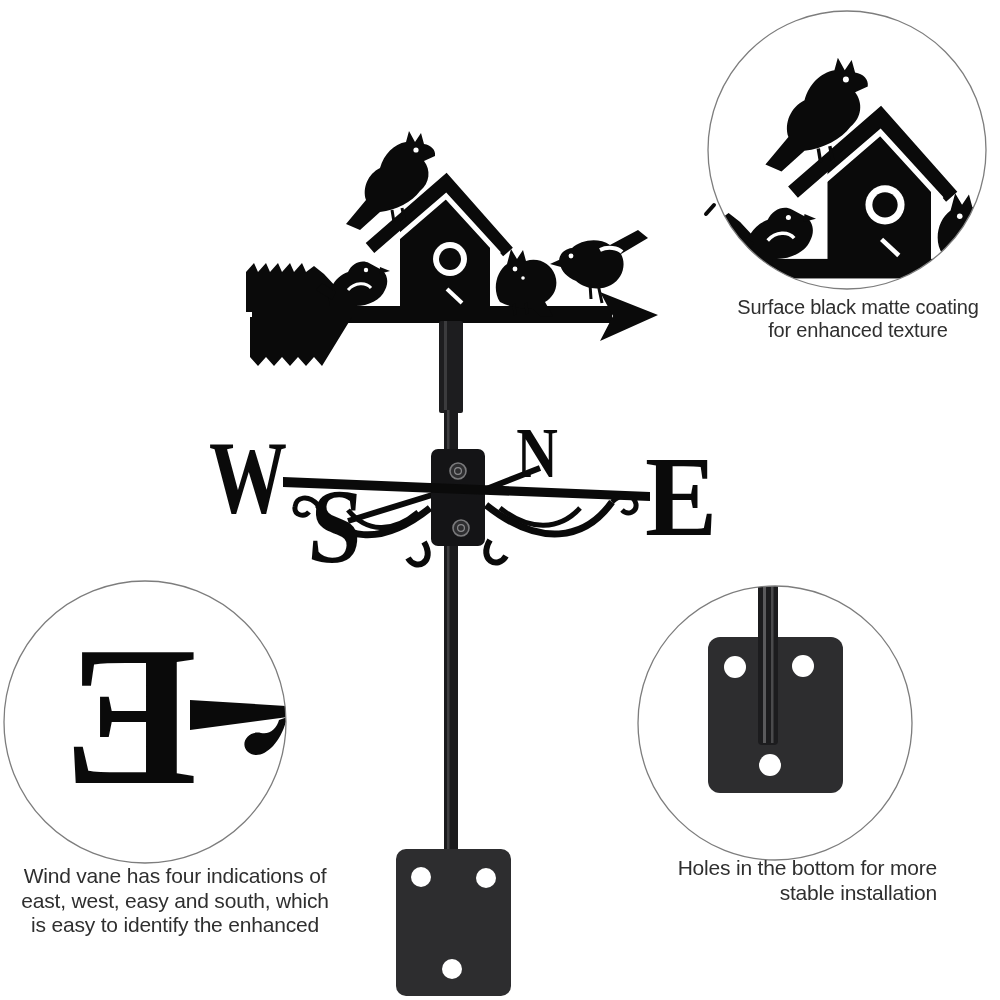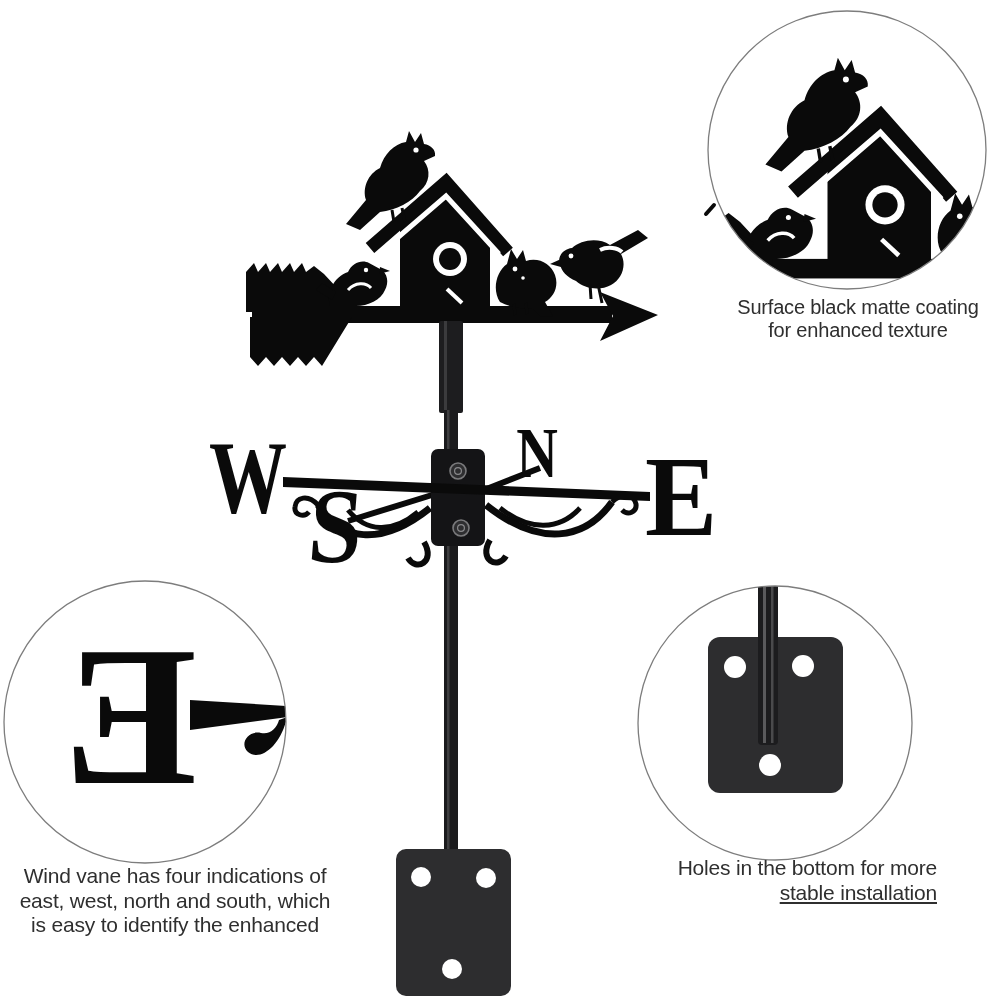--- a/index.html
+++ b/index.html
@@ -9,21 +9,21 @@
   }
   .art{position:absolute;left:0;top:0;width:1000px;height:1000px;}
   .caption{
     position:absolute;color:#2f2f2f;font-size:21px;line-height:24.5px;
     letter-spacing:-0.2px;
   }
   .caption span{display:block;}
   .caption-tr{left:712px;top:296px;width:292px;text-align:center;font-size:20px;line-height:23px;}
   .caption-bl{left:5px;top:864px;width:340px;text-align:center;}
   .caption-br{left:637px;top:856px;width:300px;text-align:right;}
-  .caption-br span:nth-child(2){margin-left:10px;text-decoration:underline;}
+  .caption-br span:nth-child(2){margin-left:10px;}
   svg text{font-family:"Liberation Serif", serif;font-weight:bold;}
 </style>
 </head>
 <body>
 
 <div class="canvas">
 
 <svg class="art" viewBox="0 0 1000 1000">
   <defs>
     <clipPath id="clipTR">
@@ -189,21 +189,21 @@
   </g>
 </svg>
 
 <div class="caption caption-tr">
   <span>Surface black matte coating</span>
   <span>for enhanced texture</span>
 </div>
 
 <div class="caption caption-bl">
   <span>Wind vane has four indications of</span>
-  <span>east, west, north and south, which</span>
+  <span>east, west, easy and south, which</span>
   <span>is easy to identify the enhanced</span>
 </div>
 
 <div class="caption caption-br">
   <span>Holes in the bottom for more</span>
   <span>stable installation</span>
 </div>
 
 </div>
 

